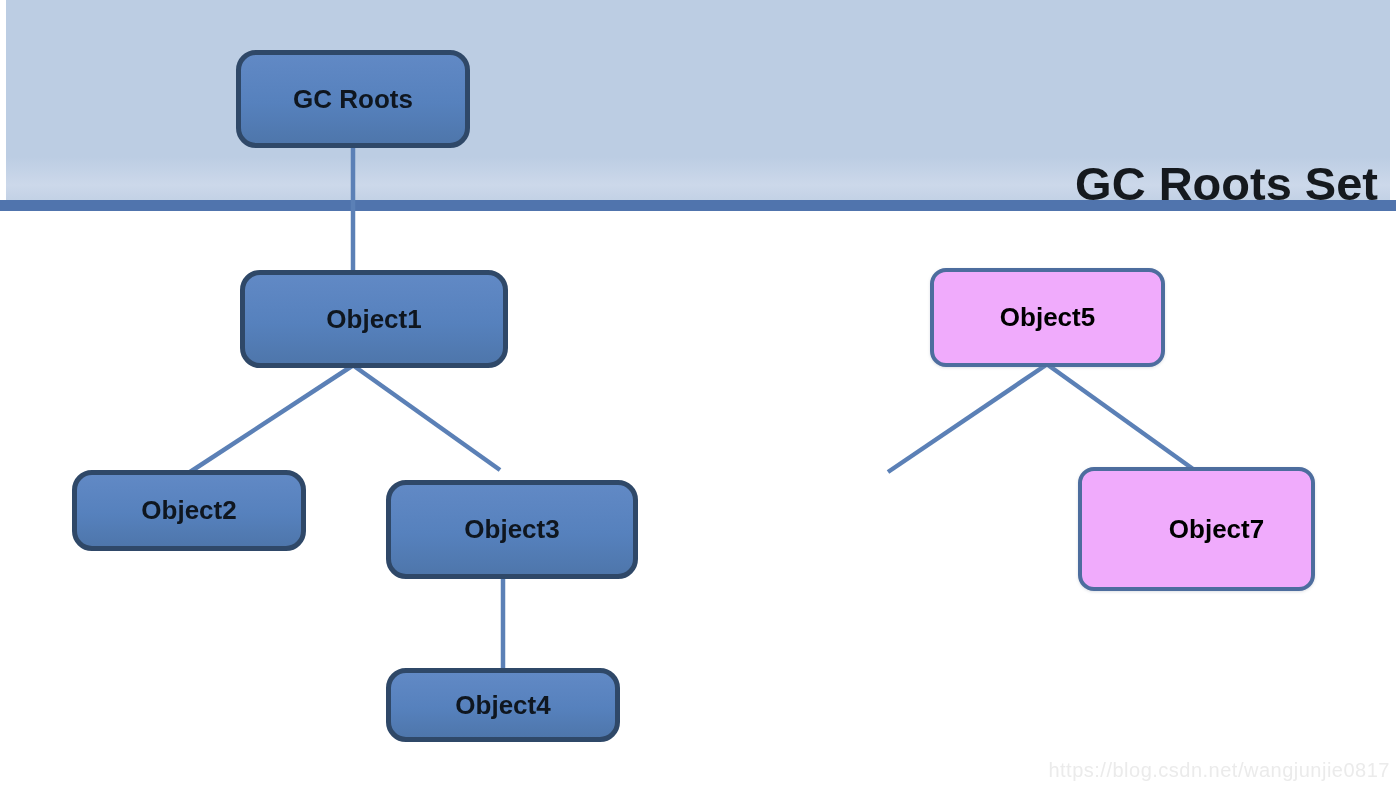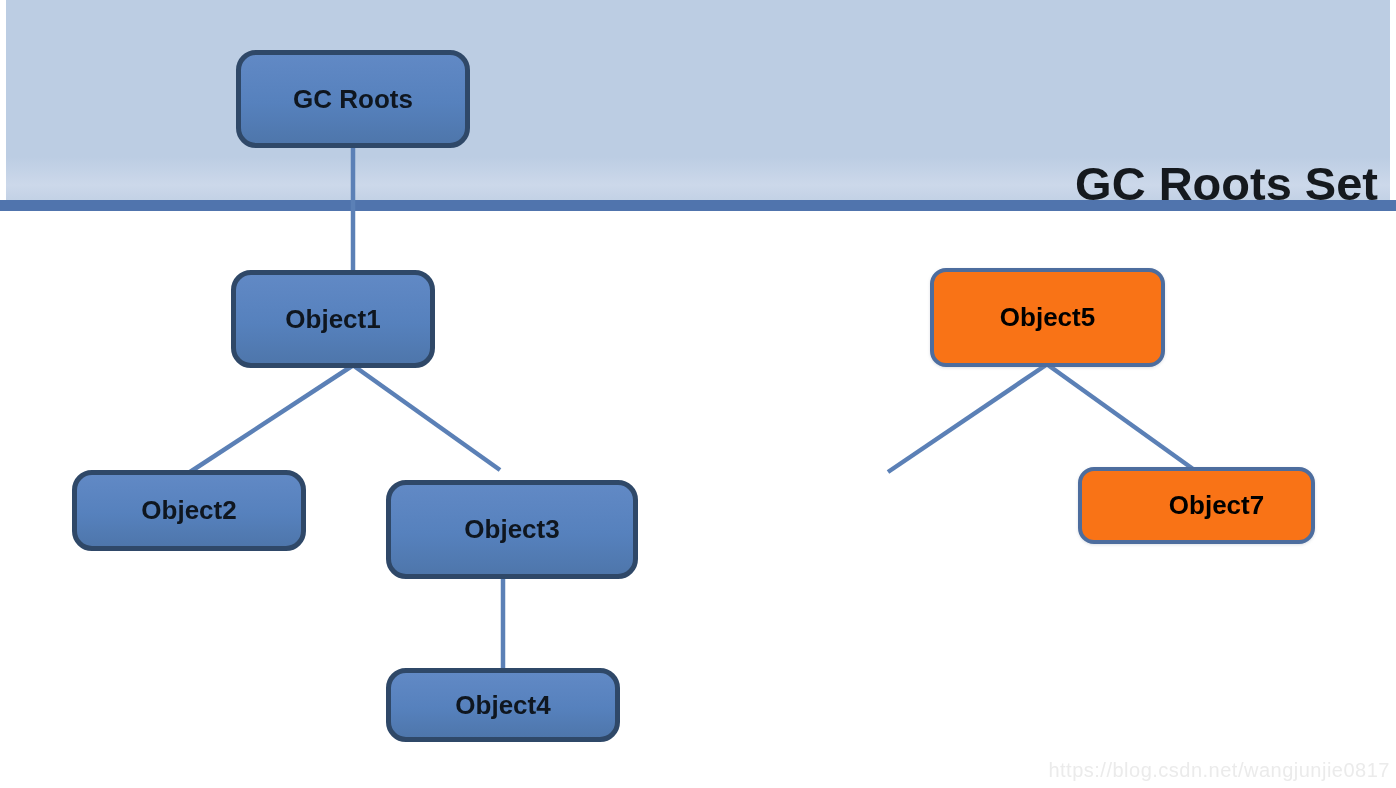--- a/index.html
+++ b/index.html
@@ -62,21 +62,21 @@
     white-space: nowrap;
     box-sizing: border-box;
   }
   .node.filled {
     background: linear-gradient(180deg, #6189c5 0%, var(--node_fill) 55%, #4e76ab 100%);
     border: 5px solid var(--node_fill_border);
     border-radius: 20px;
     color: var(--text);
   }
   .node.hollow {
-    background: #f97316;
+    background: #f0abfc;
     border: 4px solid var(--node_white_border);
     border-radius: 16px;
     color: #000000;
     box-shadow: 0 1px 3px rgba(120,130,150,0.25);
     text-align: right;
   }
   .watermark {
     position: absolute;
     right: 6px;
     bottom: 6px;
@@ -101,40 +101,40 @@
     <line x1="354" y1="366" x2="500" y2="470"></line>
     <line x1="503" y1="565" x2="503" y2="670"></line>
     <line x1="1046" y1="365" x2="888" y2="472"></line>
     <line x1="1048" y1="365" x2="1193" y2="469"></line>
   </svg>
 
   <div class="node filled" style="left:236px; top:50px;  width:234px; height:98px;">
     <span>GC Roots</span>
   </div>
 
-  <div class="node filled" style="left:231px; top:270px; width:204px; height:98px;justify-content:center;">
+  <div class="node filled" style="left:240px; top:270px; width:268px; height:98px;justify-content:center;">
     <span>Object1</span>
   </div>
 
   <div class="node filled" style="left:72px;  top:470px; width:234px; height:81px;">
     <span>Object2</span>
   </div>
 
   <div class="node filled" style="left:386px; top:480px; width:252px; height:99px;align-items:center;">
     <span>Object3</span>
   </div>
 
   <div class="node filled" style="left:386px; top:668px; width:234px; height:74px;">
     <span>Object4</span>
   </div>
 
   <div class="node hollow" style="left:930px; top:268px; width:235px; height:99px;">
     <span>Object5</span>
   </div>
 
 
-  <div class="node hollow" style="left:1078px; top:467px; width:237px; height:77px;padding-left:40px;">
+  <div class="node hollow" style="left:1078px; top:467px; width:237px; height:124px;padding-left:40px;">
     <span>Object7</span>
   </div>
 
   <div class="watermark">https://blog.csdn.net/wangjunjie0817</div>
 
 </div>
 
 </body></html>

